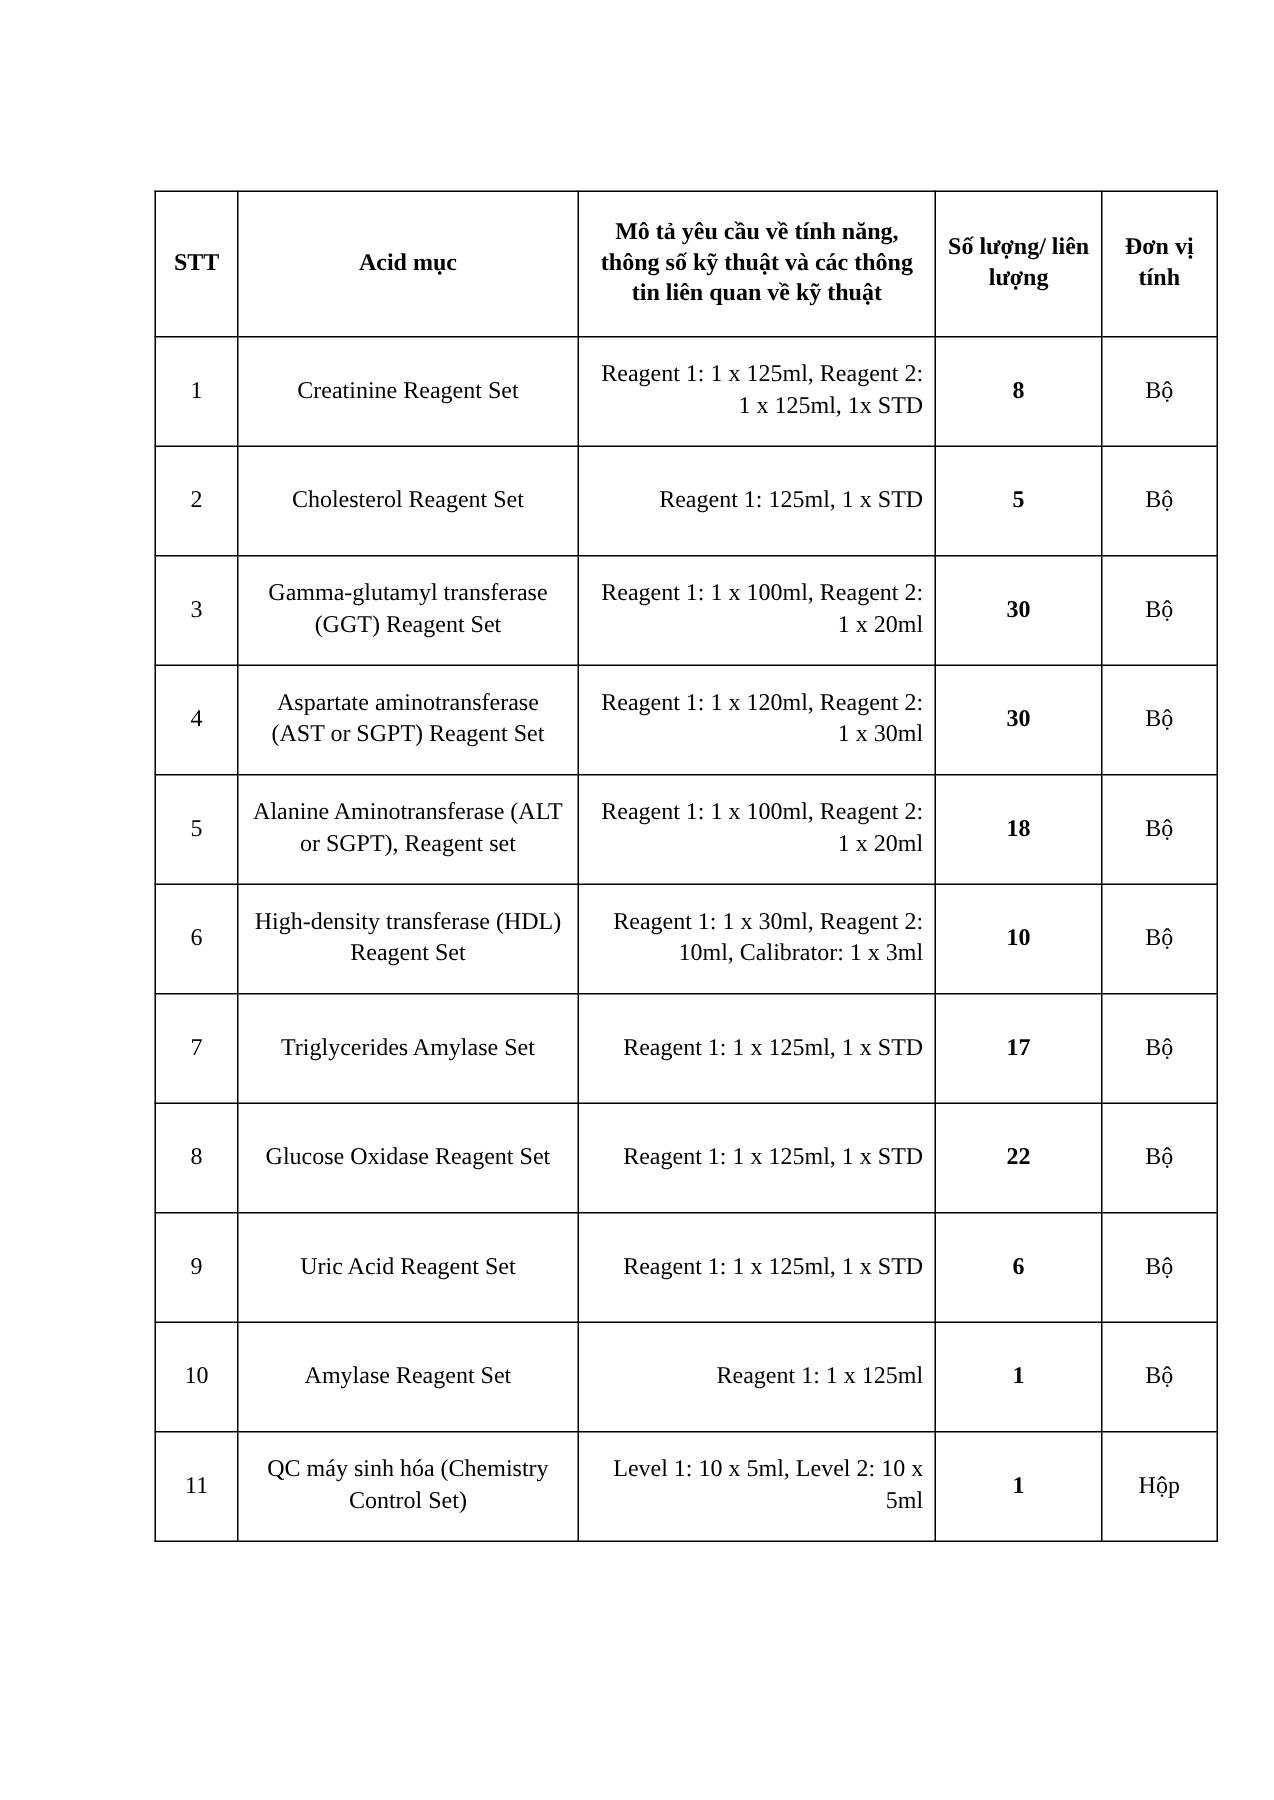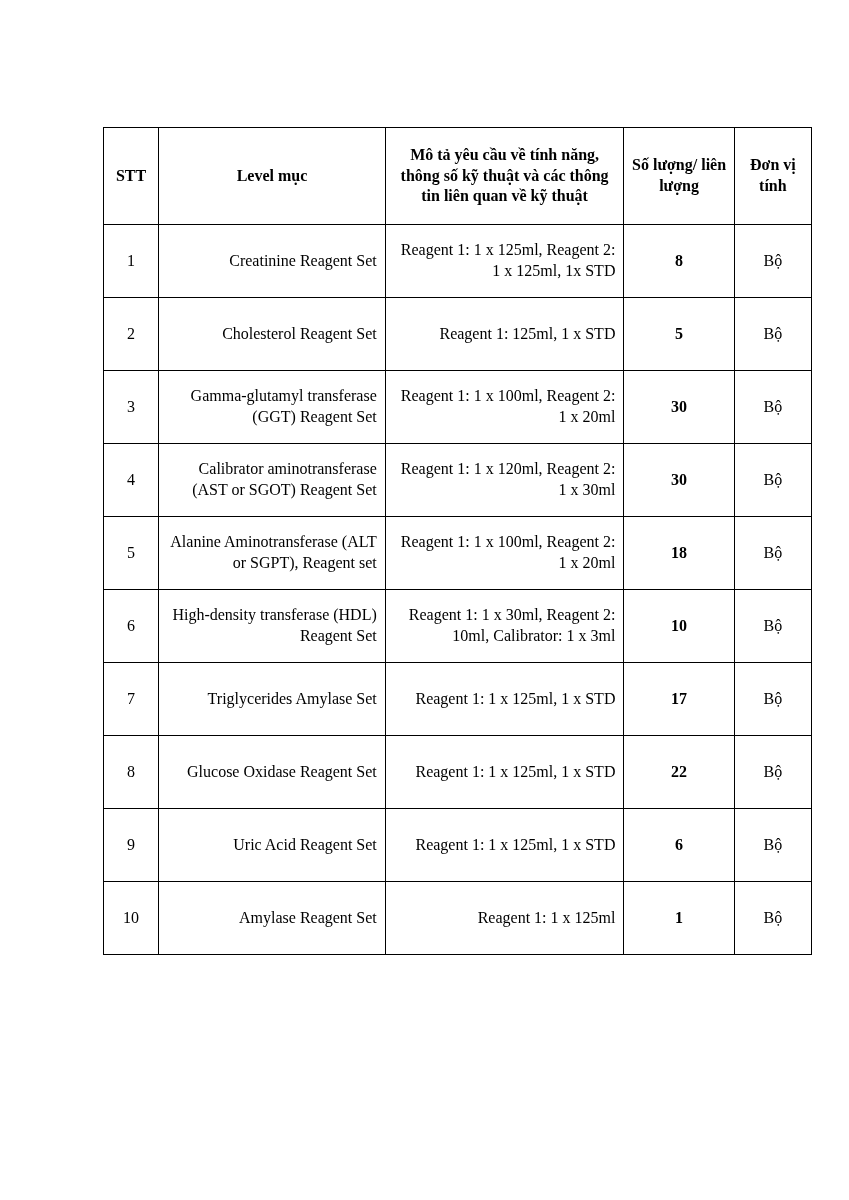--- a/index.html
+++ b/index.html
@@ -42,41 +42,41 @@
     padding: 10px 8px;
     height: 52px; 
   }
   .col-stt   { width: 55px;  }
   .col-name  { width: 226px; }
   .col-desc  { width: 238px; }
   .col-qty   { width: 110px; }
   .col-unit  { width: 77px;  }
 
   .cell-stt  { text-align: center; }
-  .cell-name { text-align: right; padding-left: 13px; }
+  .cell-name { text-align: center; padding-left: 13px; }
   .cell-desc { text-align: right; padding-left: 11px; }
   .cell-qty  { text-align: center; font-weight: bold; }
   .cell-unit { text-align: center; }
 </style>
 </head>
 <body>
 
 <div class="page">
   <table class="reagent-table">
     <colgroup>
       <col class="col-stt">
       <col class="col-name">
       <col class="col-desc">
       <col class="col-qty">
       <col class="col-unit">
     </colgroup>
     <thead>
       <tr>
         <th>STT</th>
-        <th>Level mục</th>
+        <th>Acid mục</th>
         <th>Mô tả yêu cầu về tính năng, thông số kỹ thuật và các thông tin liên quan về kỹ thuật</th>
         <th>Số lượng/ liên lượng</th>
         <th>Đơn vị tính</th>
       </tr>
     </thead>
     <tbody>
         <tr>
           <td class="cell-stt">1</td>
           <td class="cell-name">Creatinine Reagent Set</td>
           <td class="cell-desc">Reagent 1: 1 x 125ml, Reagent 2: 1 x 125ml, 1x STD</td>
@@ -92,21 +92,21 @@
         </tr>
         <tr>
           <td class="cell-stt">3</td>
           <td class="cell-name">Gamma-glutamyl transferase (GGT) Reagent Set</td>
           <td class="cell-desc">Reagent 1: 1 x 100ml, Reagent 2: 1 x 20ml</td>
           <td class="cell-qty">30</td>
           <td class="cell-unit">Bộ</td>
         </tr>
         <tr>
           <td class="cell-stt">4</td>
-          <td class="cell-name">Calibrator aminotransferase (AST or SGOT) Reagent Set</td>
+          <td class="cell-name">Aspartate aminotransferase (AST or SGPT) Reagent Set</td>
           <td class="cell-desc">Reagent 1: 1 x 120ml, Reagent 2: 1 x 30ml</td>
           <td class="cell-qty">30</td>
           <td class="cell-unit">Bộ</td>
         </tr>
         <tr>
           <td class="cell-stt">5</td>
           <td class="cell-name">Alanine Aminotransferase (ALT or SGPT), Reagent set</td>
           <td class="cell-desc">Reagent 1: 1 x 100ml, Reagent 2: 1 x 20ml</td>
           <td class="cell-qty">18</td>
           <td class="cell-unit">Bộ</td>
@@ -139,15 +139,22 @@
           <td class="cell-qty">6</td>
           <td class="cell-unit">Bộ</td>
         </tr>
         <tr>
           <td class="cell-stt">10</td>
           <td class="cell-name">Amylase Reagent Set</td>
           <td class="cell-desc">Reagent 1: 1 x 125ml</td>
           <td class="cell-qty">1</td>
           <td class="cell-unit">Bộ</td>
         </tr>
+        <tr>
+          <td class="cell-stt">11</td>
+          <td class="cell-name">QC máy sinh hóa (Chemistry Control Set)</td>
+          <td class="cell-desc">Level 1: 10 x 5ml, Level 2: 10 x 5ml</td>
+          <td class="cell-qty">1</td>
+          <td class="cell-unit">Hộp</td>
+        </tr>
       </tbody>
   </table>
 </div>
 
 </body></html>

